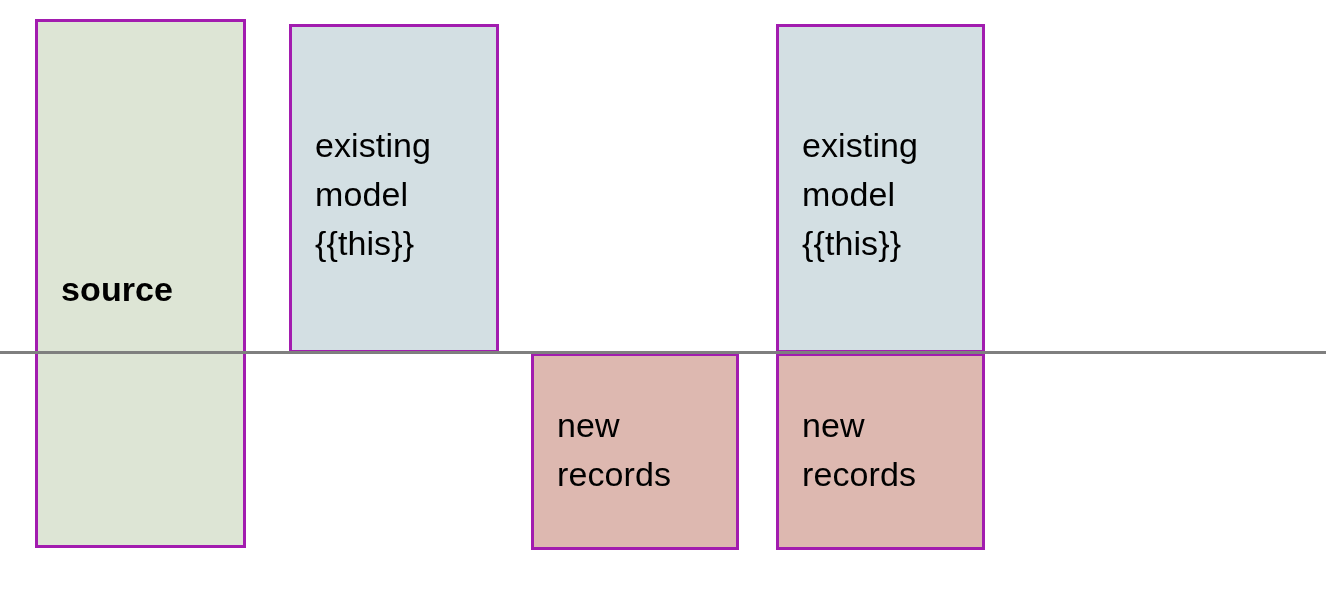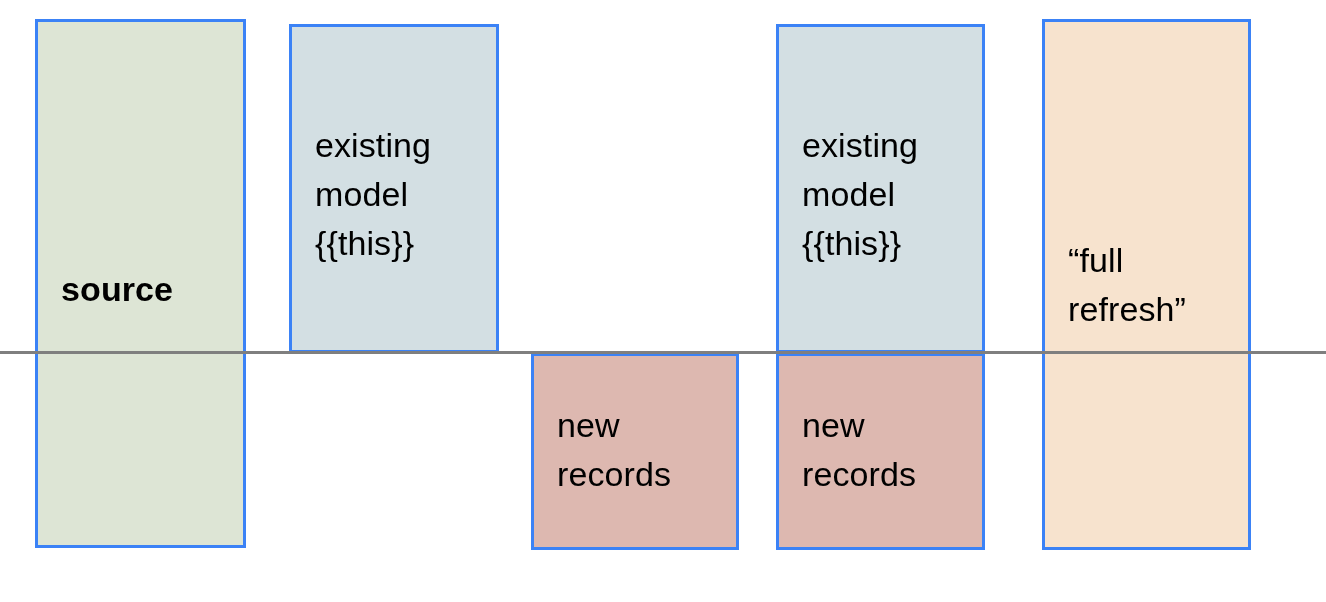--- a/index.html
+++ b/index.html
@@ -22,21 +22,21 @@
     position: absolute;
     left: 0;
     width: 1326px;
     height: 0;
     border-top: 3px solid #7f7f7f;
     top: 351px;
   }
   .box {
     position: absolute;
     box-sizing: border-box;
-    border: 3px solid #3b82f6;
+    border: 3px solid #a21caf;
     display: flex;
     align-items: center;
     justify-content: flex-start;
   }
   .box .label {
     padding-left: 23px;
     padding-right: 10px;
     font-size: 34px;
     line-height: 49px;
     color: #000000;
@@ -84,20 +84,16 @@
     <span class="label">existing
 model
 {{this}}</span>
   </div>
 
   <div class="box" id="box-new-2">
     <span class="label">new
 records</span>
   </div>
 
-  <div class="box" id="box-refresh">
-    <span class="label">“full
-refresh”</span>
-  </div>
 
   <div class="baseline"></div>
 
 </div>
 
 </body></html>

